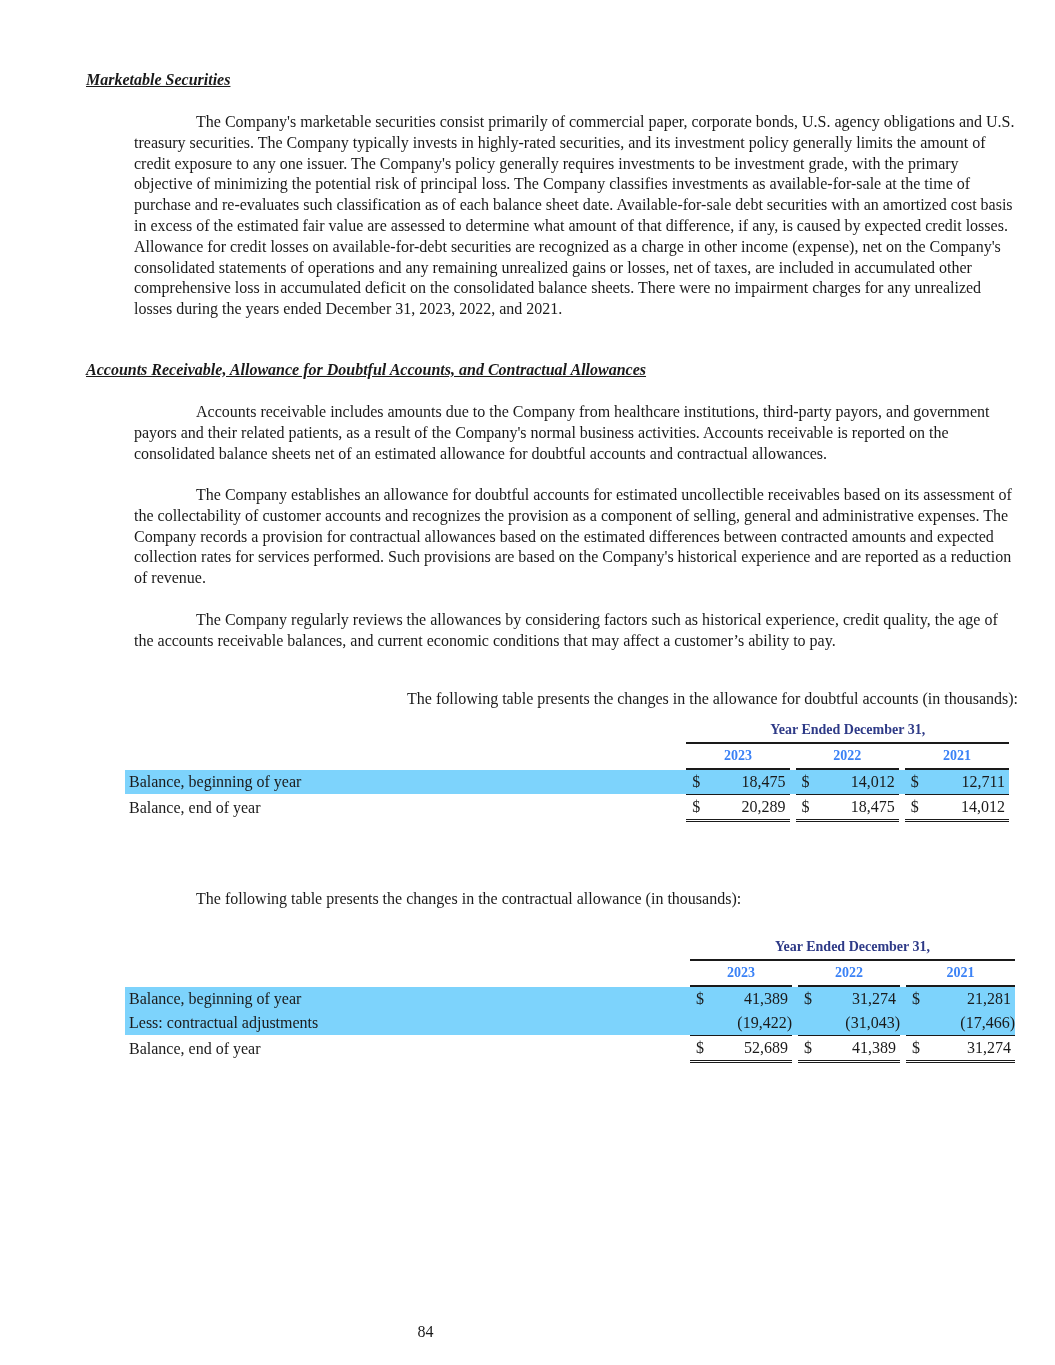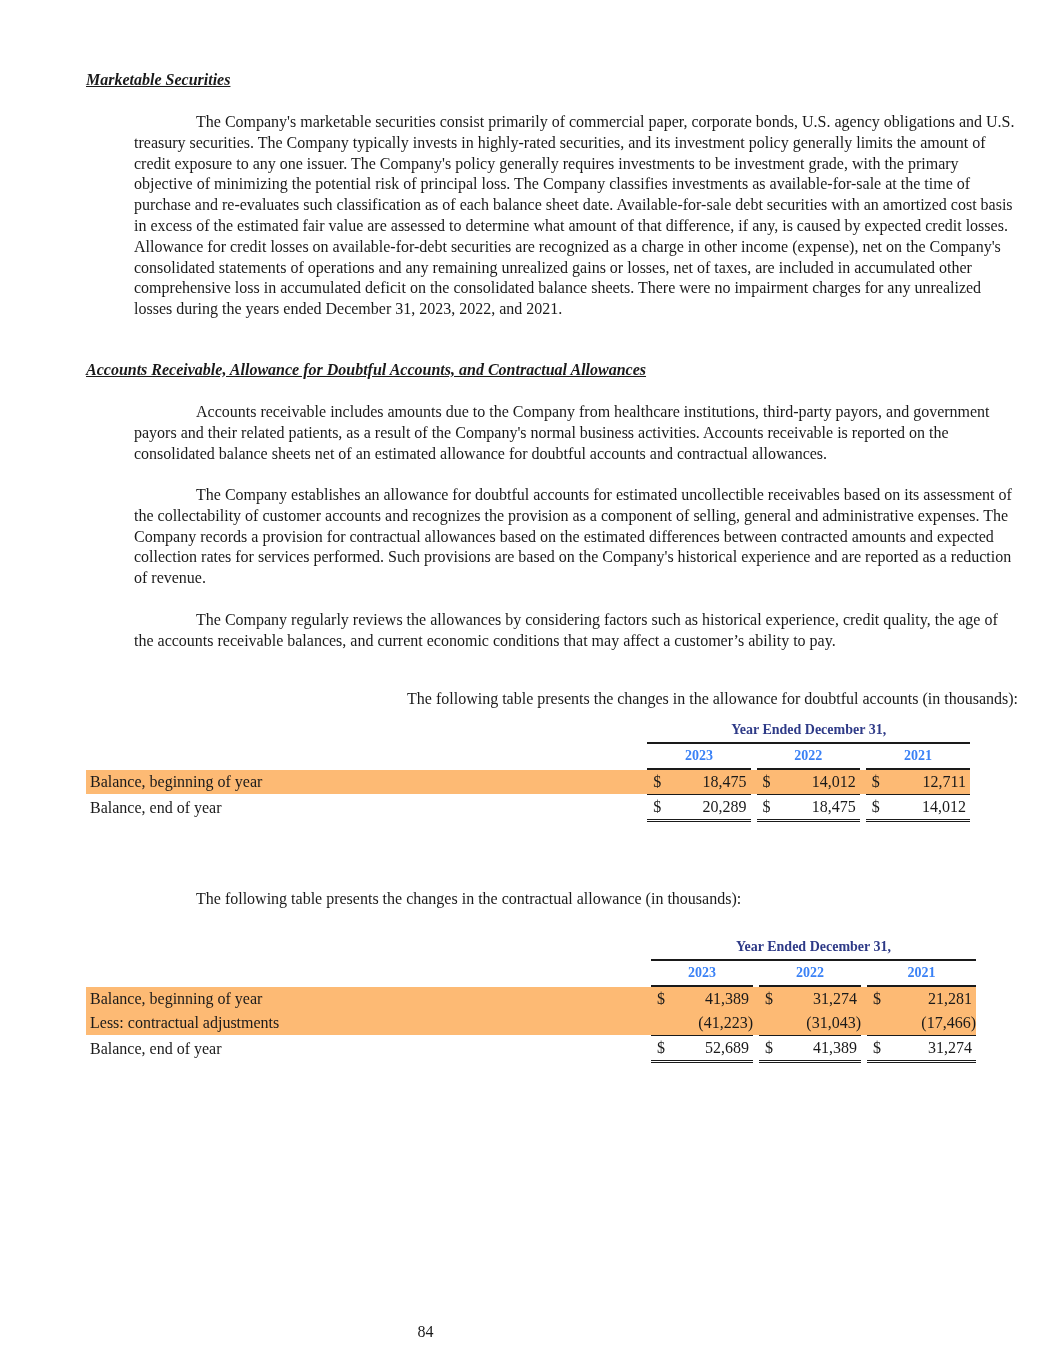--- a/index.html
+++ b/index.html
@@ -2,26 +2,26 @@
 <html><head>
 <meta charset="utf-8">
 <style>
   html, body { margin:0; padding:0; background:#ffffff; }
   body { width:1055px; height:1365px; position:relative; font-family:"Liberation Serif", serif; color:#1a1a1a; font-size:16px; }
   .page { position:absolute; left:86px; top:0; width:884px; }
   .heading { position:absolute; left:0; font-weight:bold; font-style:italic; font-size:16px;text-decoration:underline; }
   .para { position:absolute; left:0; width:884px; line-height:20.8px; font-size:16px; text-align:left;margin-left:48px; }
   .para .indent { display:inline-block; width:62px; }
   .table-wrap { position:absolute; left:0; width:890px; }
-  table.fin { border-collapse:separate; border-spacing:0; width:100%; font-size:16px; }
+  table.fin { border-collapse:separate; border-spacing:0; width:100%; font-size:16px;margin-left:39px; }
   table.fin td { padding:0; height:24px; line-height:24px; white-space:nowrap; }
   .hdr-year { color:#2e3a87; font-weight:bold; font-size:14px; text-align:center; }
   .hdr-top { border-bottom:2px solid #1a1a1a; }
   .yr { color:#3b82f6; font-weight:bold; font-size:14px; text-align:center; border-bottom:2px solid #1a1a1a; }
-  tr.shade td.c { background:#fdba74; }
+  tr.shade td.c { background:#7dd3fc; }
   td.lbl { padding-left:4px !important; }
   td.dol { width:14px; padding-left:6px !important; }
   td.num { text-align:right; padding-right:4px !important; }
   td.gap { width:6px; }
   tr.total td.m { border-top:1px solid #1a1a1a; border-bottom:3px double #1a1a1a; }
   .pagenum { position:absolute; left:0; width:851px; top:1323px; text-align:center; font-size:16px; }
 </style>
 </head>
 <body>
 
@@ -128,21 +128,21 @@
         <td class="c gap"></td>
         <td class="c dol">$</td>
         <td class="c num">31,274</td>
         <td class="c gap"></td>
         <td class="c dol">$</td>
         <td class="c num">21,281</td>
       </tr>
       <tr class="shade">
         <td class="c lbl">Less: contractual adjustments</td>
         <td class="c dol"></td>
-        <td class="c num" style="padding-right:0!important">(41,223)</td>
+        <td class="c num" style="padding-right:0!important">(19,422)</td>
         <td class="c gap"></td>
         <td class="c dol"></td>
         <td class="c num" style="padding-right:0!important">(31,043)</td>
         <td class="c gap"></td>
         <td class="c dol"></td>
         <td class="c num" style="padding-right:0!important">(17,466)</td>
       </tr>
       <tr class="total">
         <td class="c lbl">Balance, end of year</td>
         <td class="c dol m">$</td>

